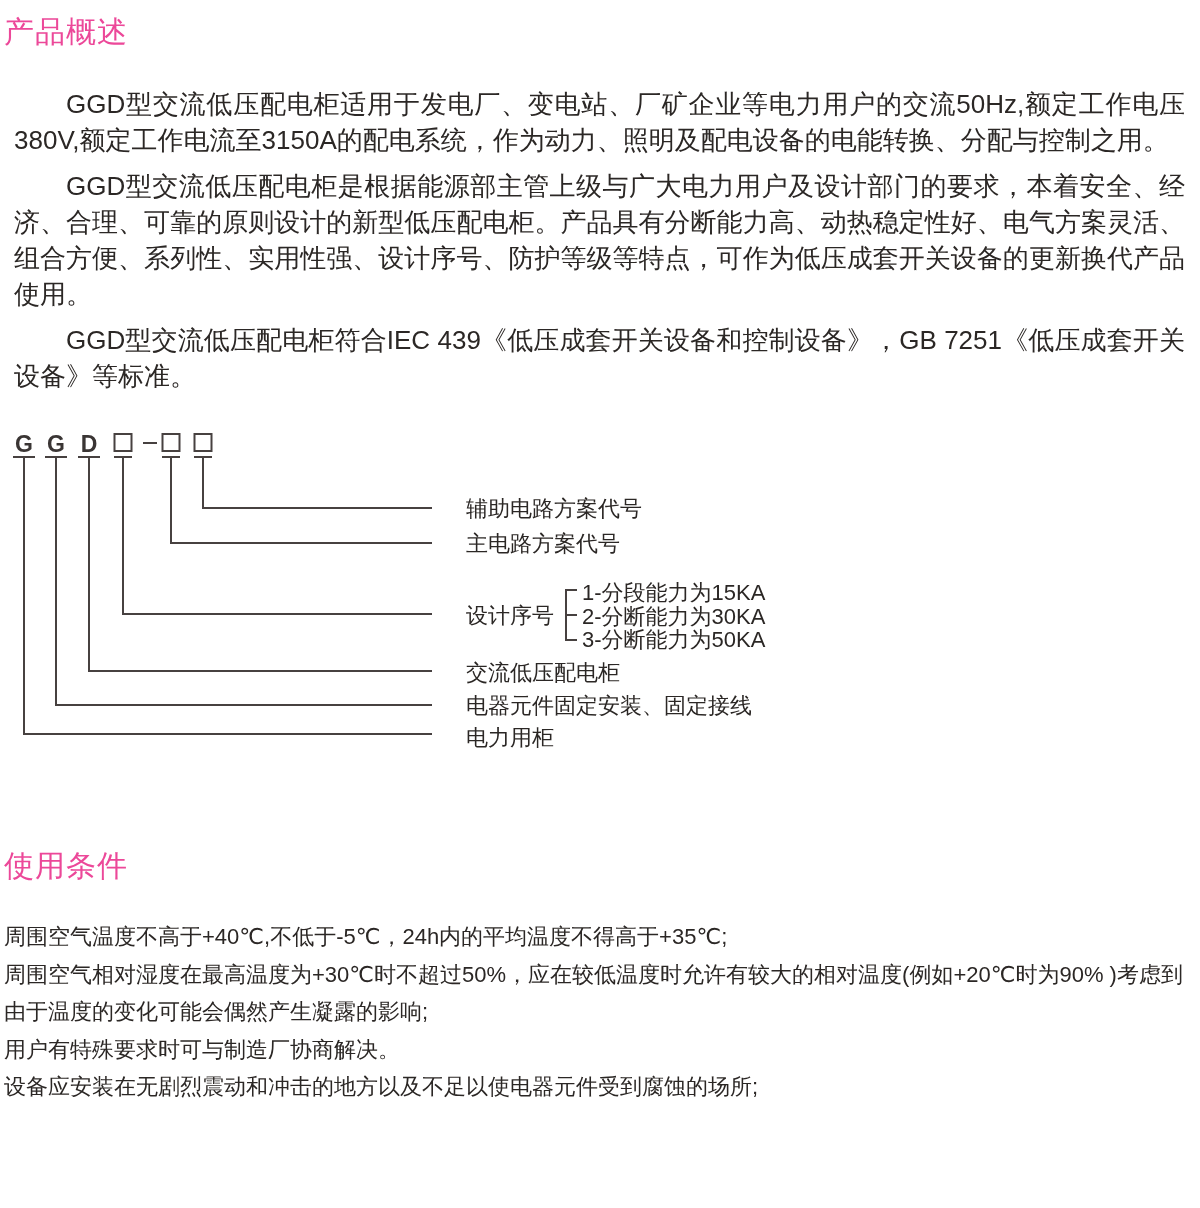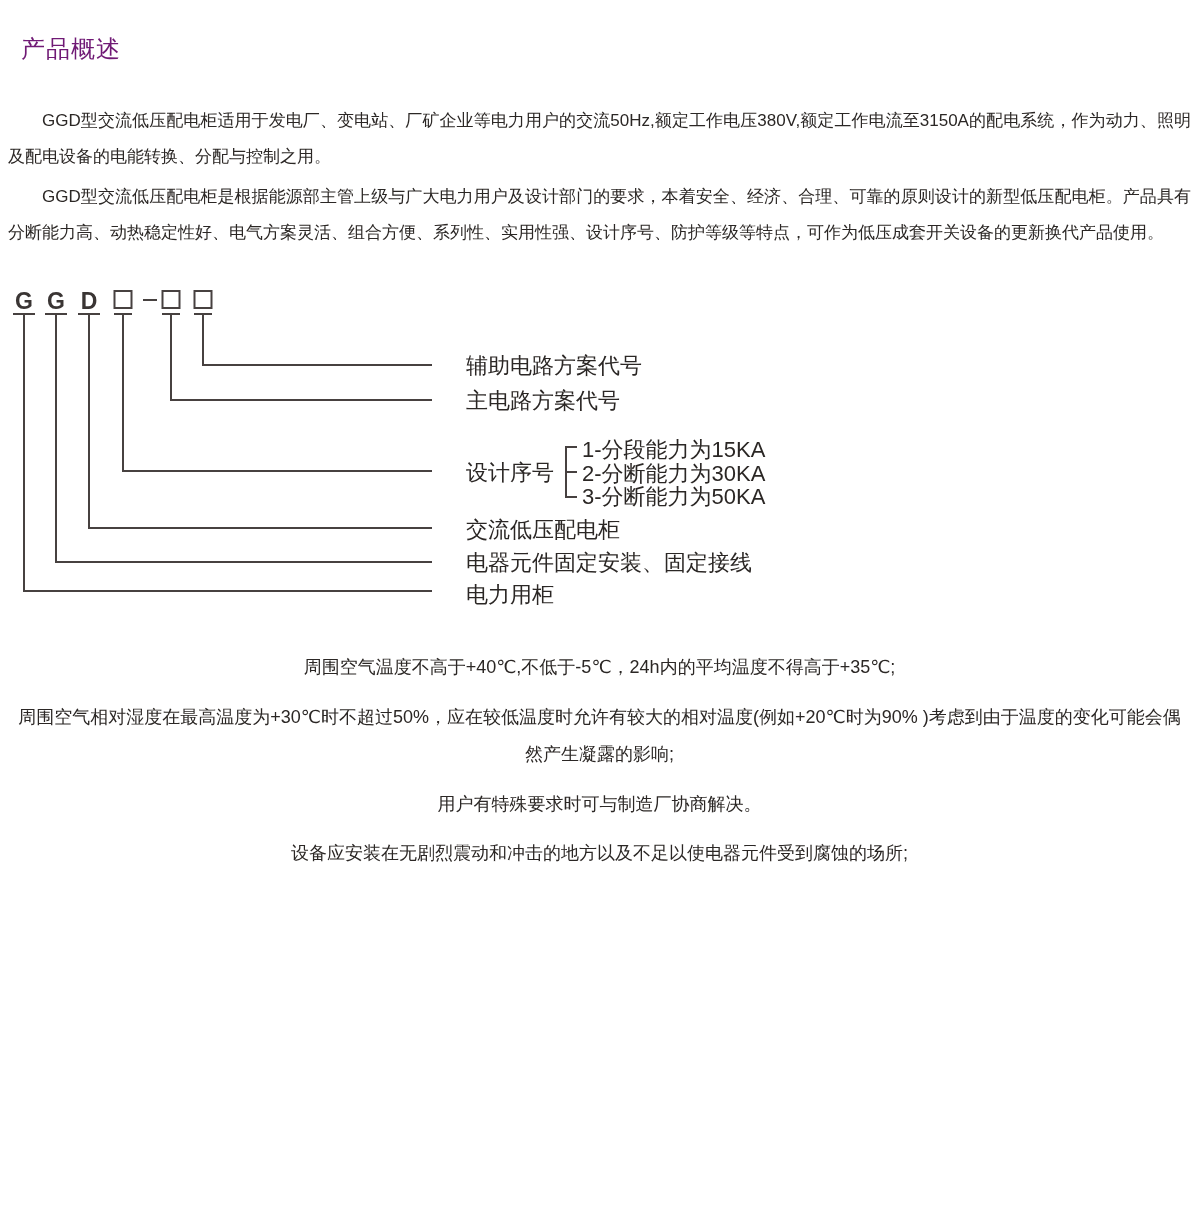--- a/index.html
+++ b/index.html
@@ -11,35 +11,35 @@
       width: 1200px;
       height: 1208px;
       overflow: hidden;
       font-family: "Liberation Sans", "DejaVu Sans", sans-serif;
       color: #2b2725;
     }
     .page {
       padding: 14px 5px 0 4px;
     }
     .section-heading {
-      margin: 17px;
-      font-size: 24px;
+      margin: 0;
+      font-size: 30px;
       line-height: 36px;
       font-weight: 500;
       letter-spacing: 1px;
-      color: #701a75;
+      color: #ec4899;
       font-family: "Liberation Sans", "DejaVu Sans", sans-serif;
     }
     .overview-body {
       margin-top: 36px;
       width: 1191px;
     }
     .overview-body p {
-      margin: 4px;
-      font-size: 17px;
+      margin: 10px;
+      font-size: 26px;
       line-height: 36px;
       text-indent: 2em;
       text-align: justify;
     }
     .heading-model {
       margin-top: 50px;
     }
     .model-svg {
       display: block;
       margin-top: 32px;
@@ -66,36 +66,37 @@
       fill: none;
     }
     .heading-conditions {
       margin-top: 90px;
     }
     .conditions-body {
       margin-top: 34px;
       width: 1191px;
     }
     .conditions-body p {
-      margin: 12px;
-      font-size: 18px;
+      margin: 0;
+      font-size: 22px;
       line-height: 37.5px;
-      text-align: center;
+      text-align: left;
     }
   </style>
 </head>
 <body>
 
 <div class="page">
 
   <h2 class="section-heading">产品概述</h2>
 
   <div class="overview-body">
     <p>GGD型交流低压配电柜适用于发电厂、变电站、厂矿企业等电力用户的交流50Hz,额定工作电压380V,额定工作电流至3150A的配电系统，作为动力、照明及配电设备的电能转换、分配与控制之用。</p>
     <p>GGD型交流低压配电柜是根据能源部主管上级与广大电力用户及设计部门的要求，本着安全、经济、合理、可靠的原则设计的新型低压配电柜。产品具有分断能力高、动热稳定性好、电气方案灵活、组合方便、系列性、实用性强、设计序号、防护等级等特点，可作为低压成套开关设备的更新换代产品使用。</p>
+    <p>GGD型交流低压配电柜符合IEC 439《低压成套开关设备和控制设备》，GB 7251《低压成套开关设备》等标准。</p>
   </div>
 
 
   <svg class="model-svg" width="1200" height="332" viewBox="0 0 1200 332" xmlns="http://www.w3.org/2000/svg">
 
     <text class="code-letter" x="20" y="26">G</text>
     <text class="code-letter" x="52" y="26">G</text>
     <text class="code-letter" x="85" y="26">D</text>
     <rect class="code-square" x="110.5" y="8" width="17" height="17"></rect>
     <line class="diagram-line" x1="139" y1="17" x2="153" y2="17"></line>
@@ -127,20 +128,21 @@
     <path class="diagram-line" d="M573 164 H562 V214 H573 M562 189 H573"></path>
     <text x="578" y="174">1-分段能力为15KA</text>
     <text x="578" y="198">2-分断能力为30KA</text>
     <text x="578" y="221">3-分断能力为50KA</text>
 
     <text x="462" y="254">交流低压配电柜</text>
     <text x="462" y="287">电器元件固定安装、固定接线</text>
     <text x="462" y="319">电力用柜</text>
   </svg>
 
+  <h2 class="section-heading heading-conditions">使用条件</h2>
 
   <div class="conditions-body">
     <p>周围空气温度不高于+40℃,不低于-5℃，24h内的平均温度不得高于+35℃;</p>
     <p>周围空气相对湿度在最高温度为+30℃时不超过50%，应在较低温度时允许有较大的相对温度(例如+20℃时为90% )考虑到由于温度的变化可能会偶然产生凝露的影响;</p>
     <p>用户有特殊要求时可与制造厂协商解决。</p>
     <p>设备应安装在无剧烈震动和冲击的地方以及不足以使电器元件受到腐蚀的场所;</p>
   </div>
 
 </div>
 

